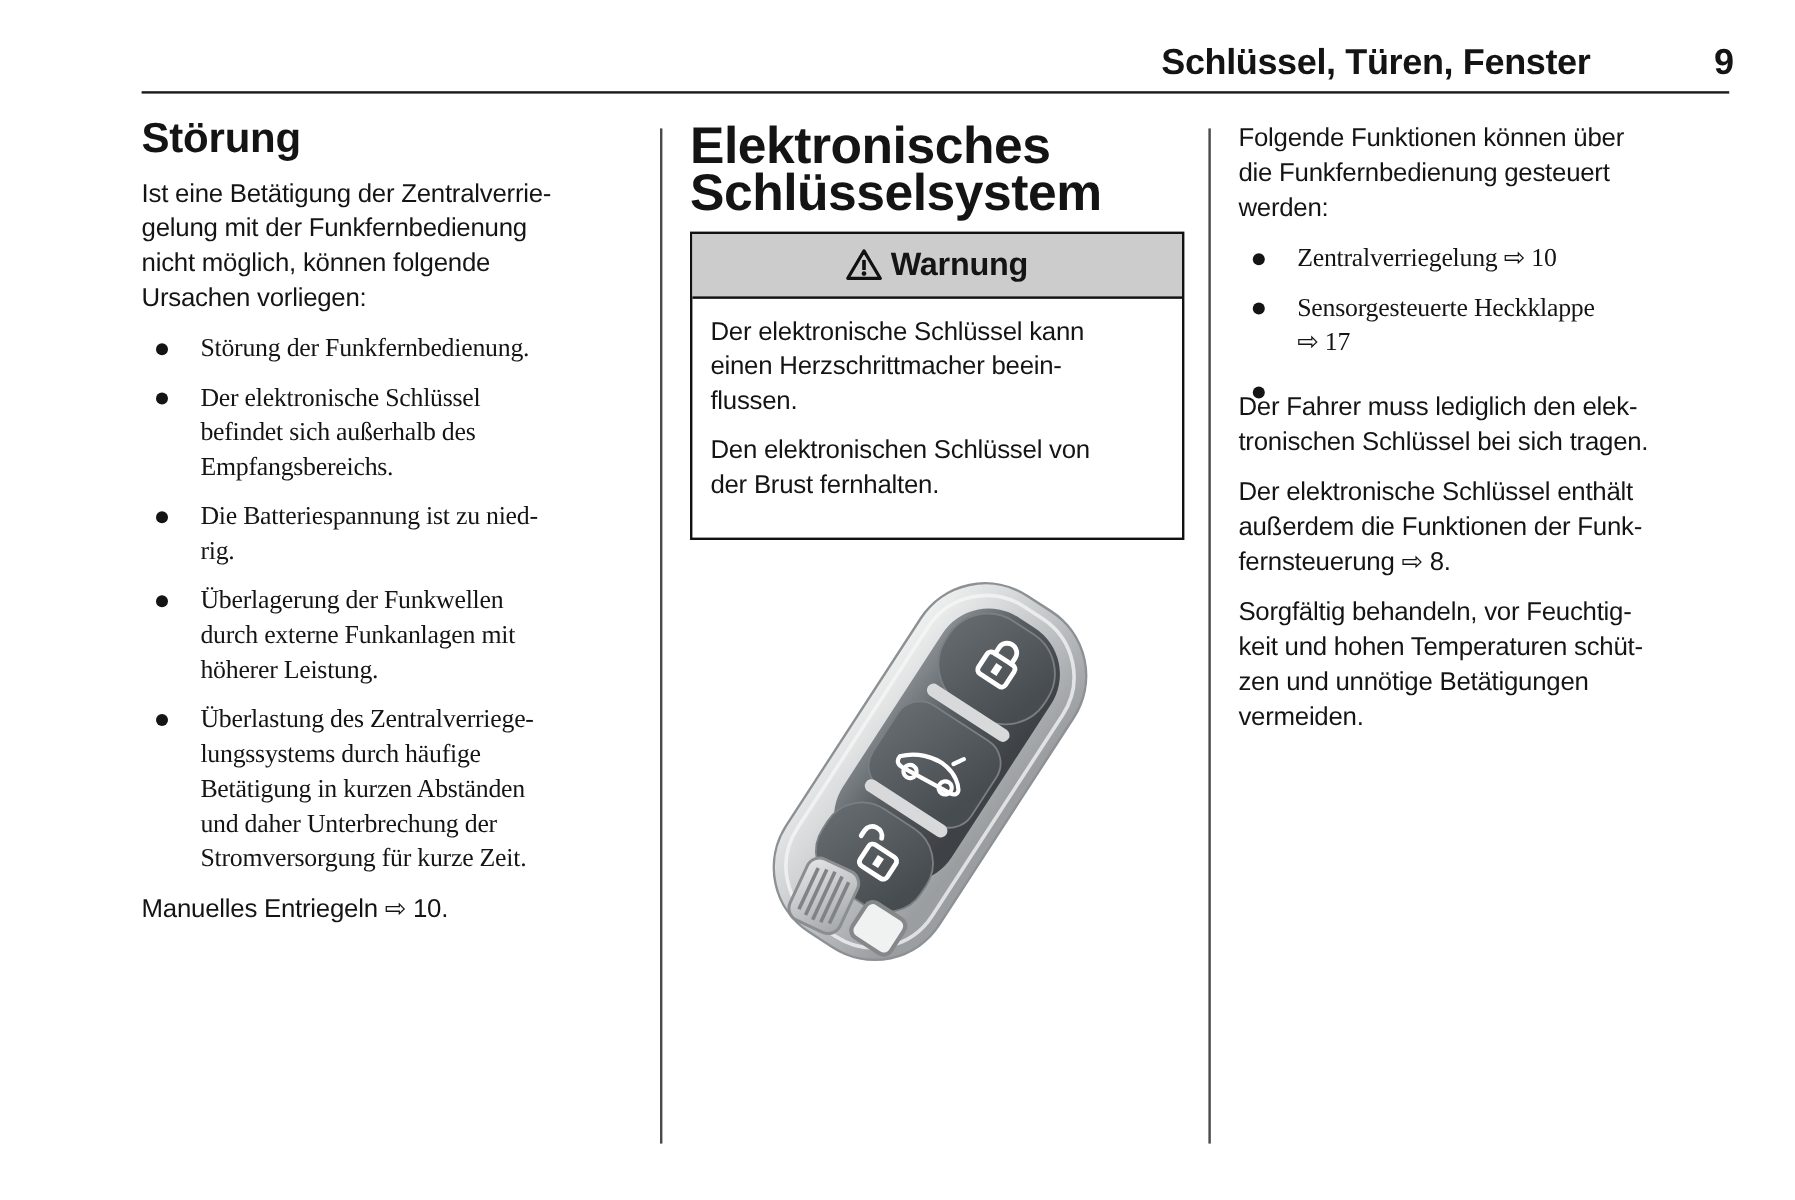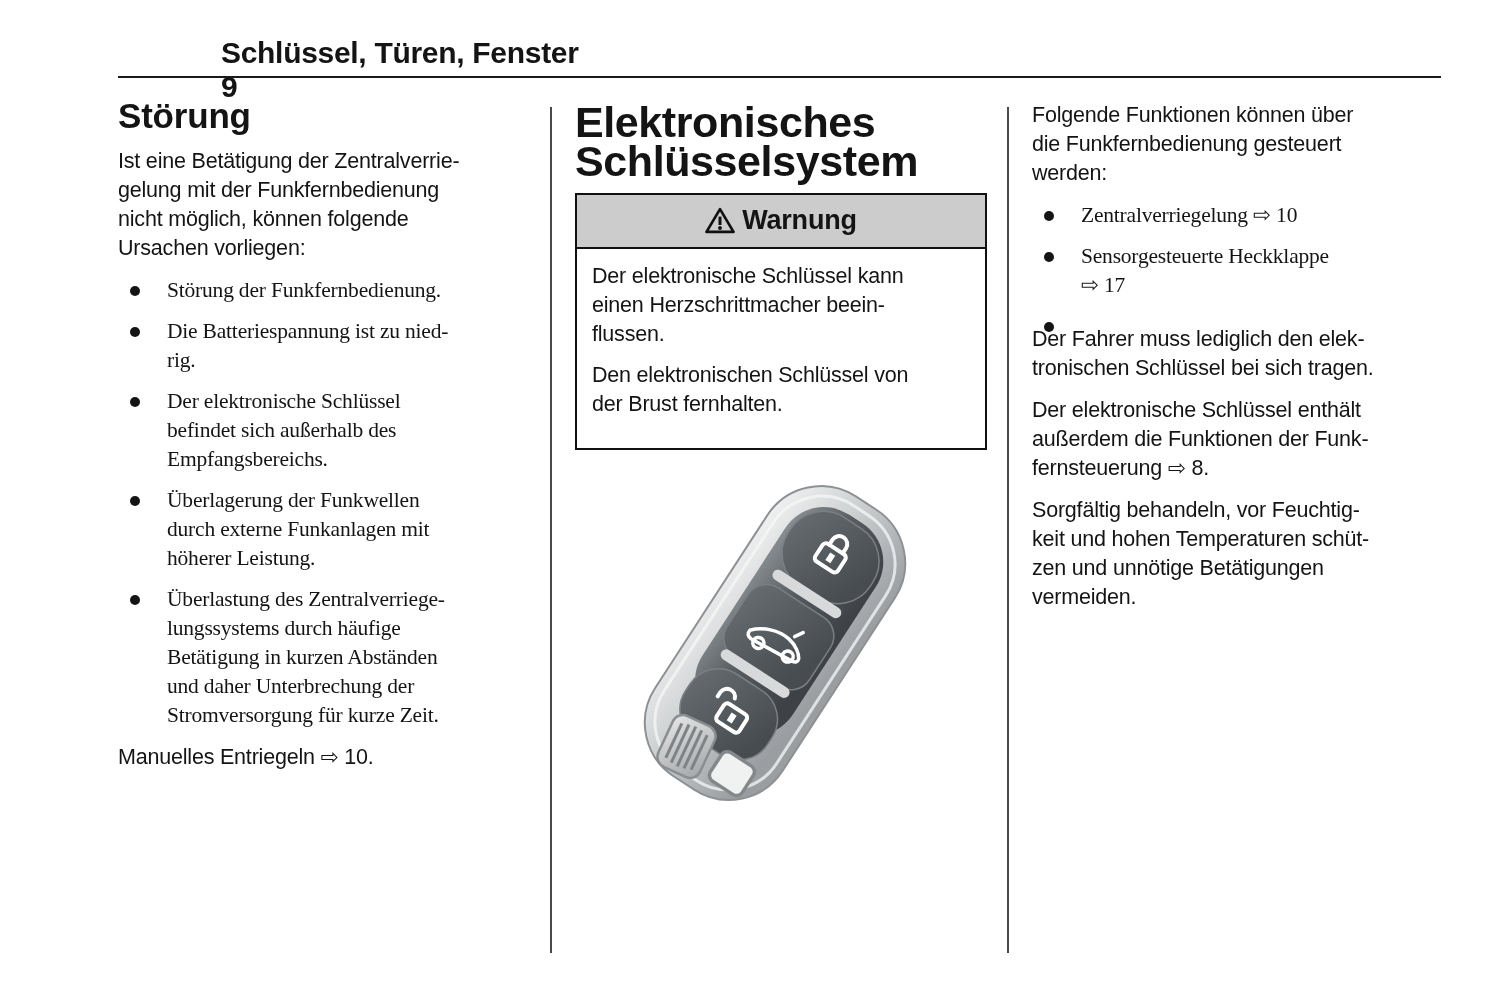--- a/index.html
+++ b/index.html
@@ -13,21 +13,21 @@
   body{
     font-family:"Liberation Sans","DejaVu Sans",sans-serif;
     color:var(--text-color);
     width:1496px;height:1000px;position:relative;overflow:hidden;
   }
   .page{position:absolute;inset:0;background:#fff;}
 
   
   .page-header{
     position:absolute;left:118px;right:51px;top:36px;
-    display:flex;justify-content:flex-end;align-items:baseline;flex-direction:column;
+    display:flex;justify-content:flex-end;align-items:baseline;
   }
   .header-title{font-size:30px;font-weight:bold;letter-spacing:-0.3px;}
   .header-pagenum{font-size:30px;font-weight:bold;margin-left:103px;}
   .header-rule{
     position:absolute;left:118px;right:55px;top:76px;height:0;
     border-top:2.5px solid var(--rule-color);
   }
 
   
   .vsep{position:absolute;top:107px;height:846px;width:2px;background:var(--separator-color);}
@@ -97,28 +97,28 @@
 gelung mit der Funkfernbedienung
 nicht möglich, können folgende
 Ursachen vorliegen:</p>
 
     <div class="bullet">
       <span class="bullet-dot"></span>
       <span class="bullet-text multiline">Störung der Funkfernbedienung.</span>
     </div>
     <div class="bullet">
       <span class="bullet-dot"></span>
-      <span class="bullet-text multiline">Die Batteriespannung ist zu nied-
-rig.</span>
-    </div>
-    <div class="bullet">
-      <span class="bullet-dot"></span>
       <span class="bullet-text multiline">Der elektronische Schlüssel
 befindet sich außerhalb des
 Empfangsbereichs.</span>
+    </div>
+    <div class="bullet">
+      <span class="bullet-dot"></span>
+      <span class="bullet-text multiline">Die Batteriespannung ist zu nied-
+rig.</span>
     </div>
     <div class="bullet">
       <span class="bullet-dot"></span>
       <span class="bullet-text multiline">Überlagerung der Funkwellen
 durch externe Funkanlagen mit
 höherer Leistung.</span>
     </div>
     <div class="bullet">
       <span class="bullet-dot"></span>
       <span class="bullet-text multiline">Überlastung des Zentralverriege-

